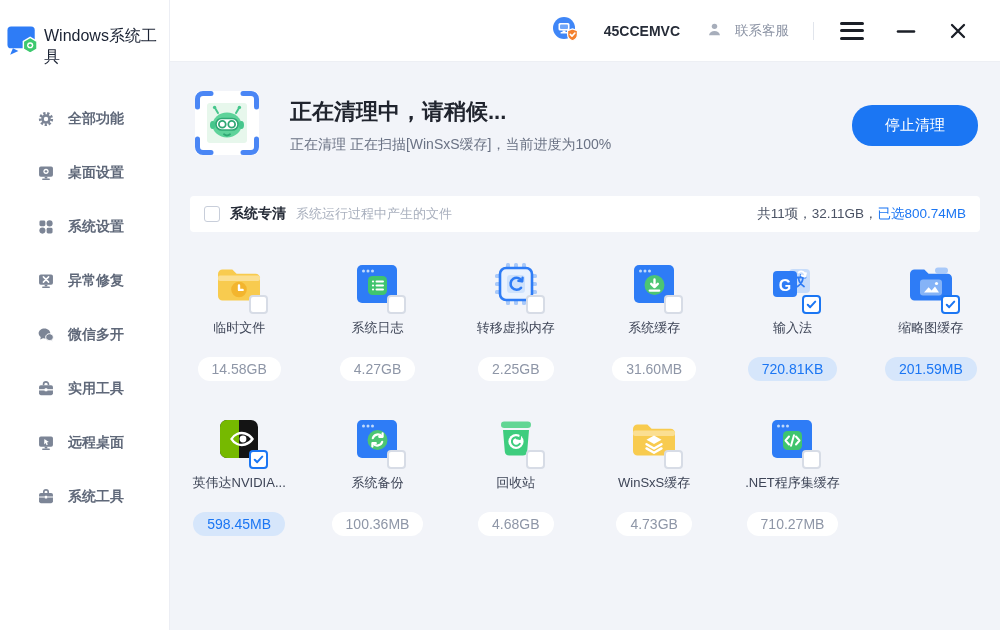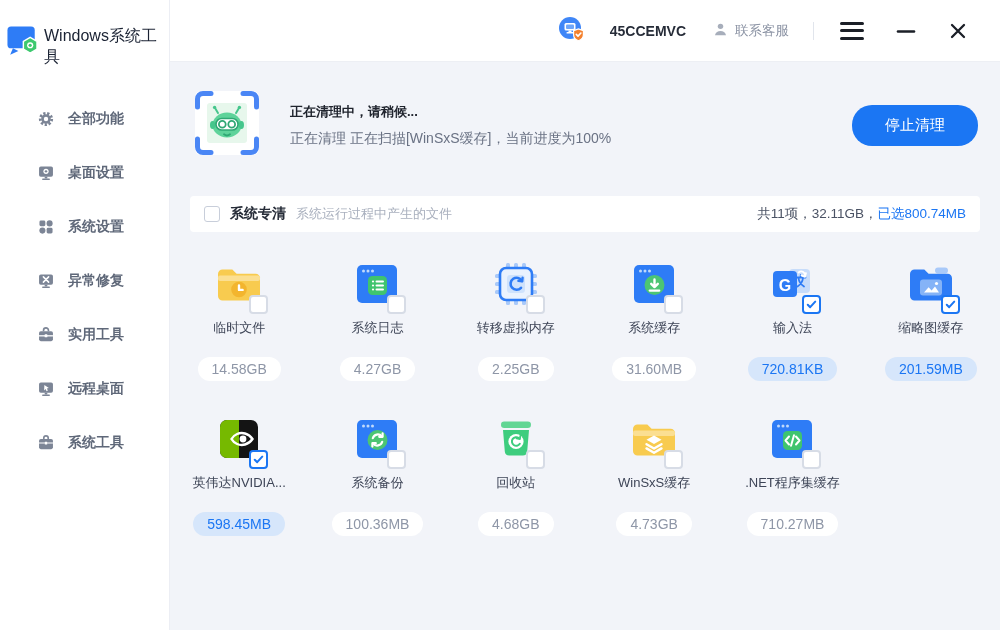--- a/index.html
+++ b/index.html
@@ -20,33 +20,33 @@
              padding-left:25px;color:#5F6879;font-size:14px;}
   .side-item.active{background:var(--sidebar-active-bg);color:var(--accent);}
   .side-icon{width:18px;height:18px;display:inline-flex;color:#7C8596;flex:0 0 18px;}
   .side-item.active .side-icon{color:var(--accent);}
 
   
   .main{flex:1;display:flex;flex-direction:column;min-width:0;}
   .topbar{height:62px;flex:0 0 62px;background:#fff;border-bottom:1px solid #EDEFF4;
           display:flex;align-items:center;justify-content:flex-end;padding-right:30px;}
   .account{display:flex;align-items:center;gap:25px;font-size:14px;font-weight:bold;color:#262C38;}
-  .support{display:flex;align-items:center;gap:6px;margin-left:26px;font-size:13.5px;color:#8A92A3;}
+  .support{display:flex;align-items:center;gap:12px;margin-left:26px;font-size:13.5px;color:#8A92A3;}
   .tb-divider{width:1px;height:18px;background:#E1E5EC;margin:0 24px;}
   .icon-btn{display:flex;align-items:center;justify-content:center;background:none;border:none;padding:2px;}
   .hamburger{display:flex;flex-direction:column;gap:4.5px;}
   .hamburger i{display:block;width:24px;height:3px;background:#1B1F27;border-radius:1.5px;}
   .win-btn{margin-left:27px;}
 
   .content{flex:1;background:var(--bg-main);padding:24px 20px 0;}
 
   
   .status{display:flex;align-items:center;}
   .status-text{margin-left:26px;}
-  .status-title{font-size:13px;font-weight:bold;color:#20242E;}
+  .status-title{font-size:22px;font-weight:bold;color:#20242E;}
   .status-sub{margin-top:9px;font-size:14px;color:#6A7284;}
   .stop-btn{margin-left:auto;margin-right:2px;background:var(--accent);color:#fff;font-size:15px;
             border:none;border-radius:20px;padding:11px 33px;font-family:inherit;}
 
   
   .bar{margin-top:32px;height:36px;background:#fff;border-radius:4px;display:flex;align-items:center;padding:0 14px;}
   .bar-check{width:16px;height:16px;border:1.5px solid #C8CEDA;border-radius:3px;background:#fff;flex:0 0 16px;}
   .bar-title{margin-left:10px;font-size:14px;font-weight:bold;color:#262C38;font-family:Liberation Mono, monospace;}
   .bar-desc{margin-left:10px;font-size:13px;color:#A9B0BE;}
   .bar-right{margin-left:auto;font-size:13.5px;color:#4A5264;}
@@ -126,20 +126,29 @@
             <svg viewBox="0 0 22 22" width="18" height="18">
               <rect x="2.5" y="3" width="17" height="12.5" rx="2.2" fill="currentColor"></rect>
               <rect x="9.4" y="15.5" width="3.2" height="2.2" fill="currentColor"></rect>
               <rect x="6.2" y="17.7" width="9.6" height="1.8" rx=".9" fill="currentColor"></rect>
               <path d="M7.8 6l6.4 6.4M14.2 6L7.8 12.4" stroke="#fff" stroke-width="1.9" stroke-linecap="round"></path>
             </svg>
           </span>
     <span class="side-label">异常修复</span>
   </div>
 
+  <div class="side-item">
+    <span class="side-icon">
+            <svg viewBox="0 0 22 22" width="18" height="18">
+              <path d="M9.2 3.2C5.2 3.2 2 5.8 2 9c0 1.8 1 3.4 2.6 4.5L4 16.6l3.2-1.5c.6.1 1.3.2 2 .2 4 0 7.2-2.6 7.2-5.8S13.2 3.2 9.2 3.2z" fill="currentColor"></path>
+              <path d="M20 13.6c0-2.3-2.1-4.2-4.7-4.2s-4.7 1.9-4.7 4.2 2.1 4.2 4.7 4.2c.5 0 1-.1 1.4-.2l2.3 1-.5-2.2c.9-.7 1.5-1.7 1.5-2.8z" fill="currentColor" stroke="#fff" stroke-width="1.2"></path>
+            </svg>
+          </span>
+    <span class="side-label">微信多开</span>
+  </div>
 
   <div class="side-item">
     <span class="side-icon">
             <svg viewBox="0 0 22 22" width="18" height="18">
               <path d="M8 6.5V5.3a3 3 0 016 0v1.2" fill="none" stroke="currentColor" stroke-width="2"></path>
               <rect x="2.5" y="6.5" width="17" height="12" rx="2.2" fill="currentColor"></rect>
               <rect x="2.5" y="11.2" width="17" height="1.6" fill="#fff"></rect>
               <rect x="9.3" y="10.2" width="3.4" height="3.6" rx=".8" fill="#fff"></rect>
             </svg>
           </span>

